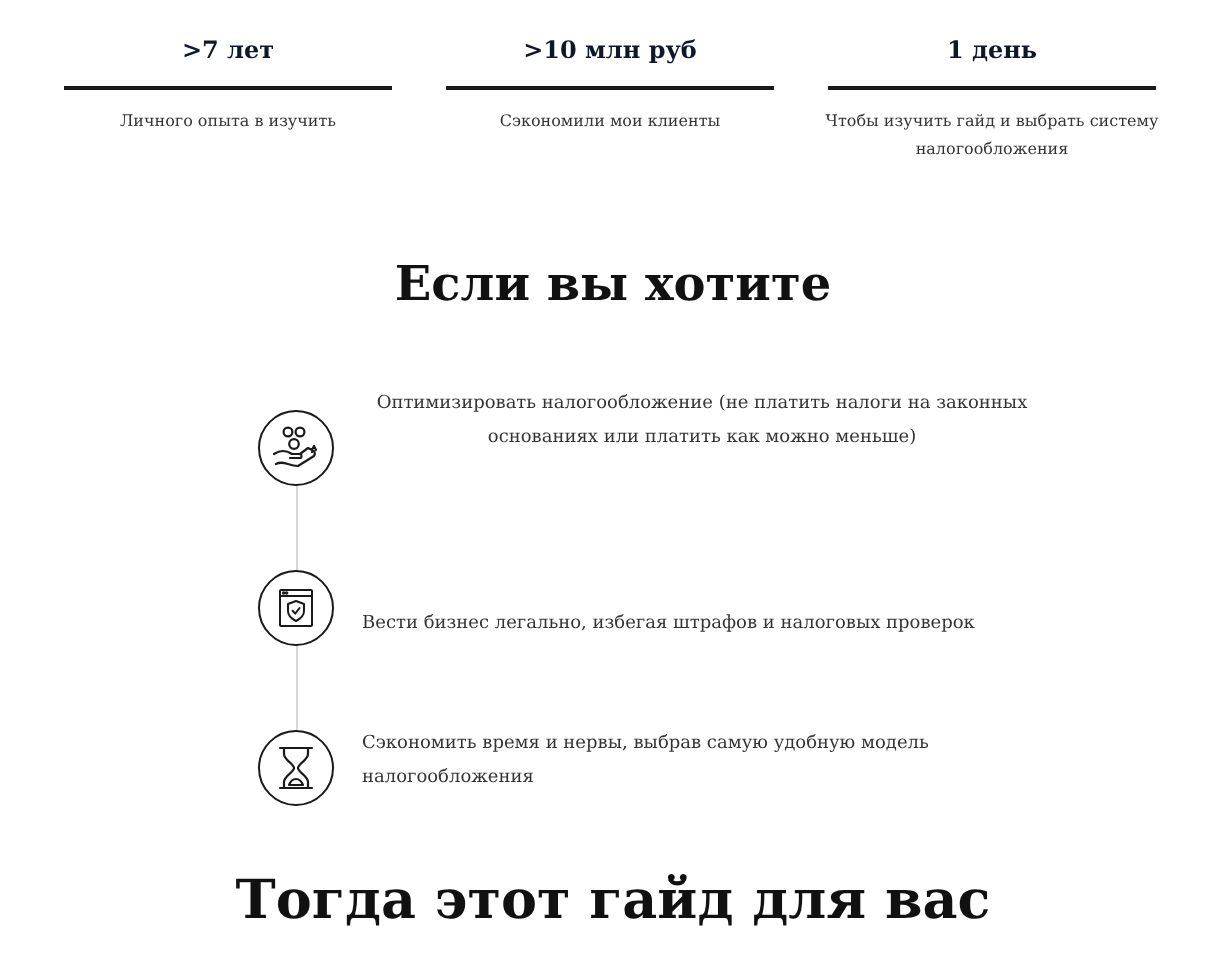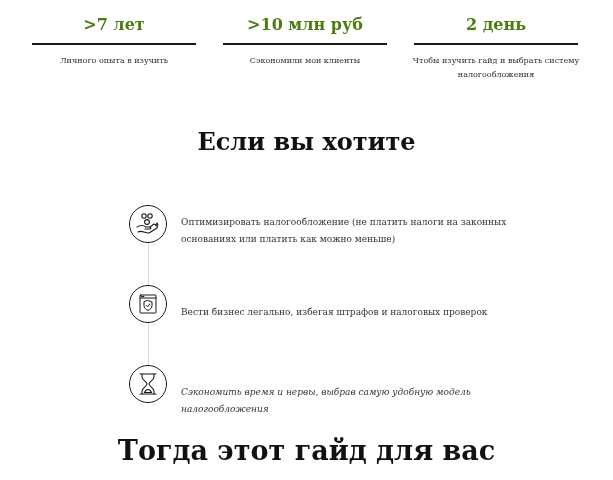--- a/index.html
+++ b/index.html
@@ -1,19 +1,19 @@
 <!DOCTYPE html>
 <html><head>
 <meta charset="utf-8">
 <style>
   html, body { margin: 0; padding: 0; background: #ffffff; }
   body { width: 613px; height: 480px; position: relative; overflow: hidden; color: #111; }
   .stats { position: absolute; left: 0; top: 0; width: 613px; height: 100px; }
   .stat { position: absolute; top: 0; width: 164px; text-align: center; }
-  .stat-value { position: absolute; top: 14px; left: 0; width: 100%; font-family: "DejaVu Serif", serif; font-weight: bold; font-size: 16px; line-height: 22px; color: #4d7c0f; }
+  .stat-value { position: absolute; top: 14px; left: 0; width: 100%; font-family: "DejaVu Serif", serif; font-weight: bold; font-size: 12px; line-height: 22px; color: #0f172a; }
   .stat-line { position: absolute; top: 43px; left: 0; width: 100%; height: 2px; background: #1a1a1a; }
   .stat-caption { position: absolute; top: 54px; left: -8px; width: 180px; font-family: "DejaVu Serif", serif; font-size: 8px; line-height: 14px; color: #333; }
   .section-title { position: absolute; left: 0; width: 613px; text-align: center; font-family: "DejaVu Serif", serif; font-weight: bold; color: #111; }
   .title-top { top: 126px; font-size: 24px; line-height: 32px; }
   .title-bottom { top: 433px; font-size: 27px; line-height: 36px; }
   .connector { position: absolute; left: 148px; top: 243px; width: 1px; height: 122px; background: #d6d6d6; }
   .item { position: absolute; left: 0; width: 613px; }
   .icon-circle { position: absolute; left: 129px; width: 36px; height: 36px; border: 1.5px solid #1a1a1a; border-radius: 50%; background: #fff; }
   .icon-circle svg { position: absolute; left: 0; top: 0; width: 36px; height: 36px; }
   .item-text { position: absolute; left: 181px; width: 340px; font-family: "DejaVu Serif", serif; font-size: 9px; line-height: 17px; color: #333; }
@@ -26,42 +26,42 @@
     <div class="stat-value">&gt;7 лет</div>
     <div class="stat-line"></div>
     <div class="stat-caption">Личного опыта в изучить</div>
   </div>
   <div class="stat" style="left:223px;">
     <div class="stat-value">&gt;10 млн руб</div>
     <div class="stat-line"></div>
     <div class="stat-caption">Сэкономили мои клиенты</div>
   </div>
   <div class="stat" style="left:414px;">
-    <div class="stat-value">2 день</div>
+    <div class="stat-value">1 день</div>
     <div class="stat-line"></div>
     <div class="stat-caption">Чтобы изучить гайд и выбрать систему налогообложения</div>
   </div>
 </div>
 
 <h2 class="section-title title-top" style="margin:0;">Если вы хотите</h2>
 
 <div class="connector"></div>
 
 <div class="item" style="top:0;">
   <div class="icon-circle" style="top:205px;">
     <svg viewBox="0 0 36 36" fill="none" stroke="#1a1a1a" stroke-width="1.1" stroke-linecap="round" stroke-linejoin="round">
       <circle cx="14" cy="10" r="2.2"></circle>
       <circle cx="20" cy="10" r="2.2"></circle>
       <circle cx="17" cy="16" r="2.4"></circle>
       <path d="M7 21 C10 19 13 19 16 21 L20 21 C21 21 21 23 20 23 L15 23"></path>
       <path d="M8 26 C12 24 14 27 19 27 L27 22 C28 20 27 19 26 20"></path>
       <path d="M20 21 L24 18 L26 19 L27 17 L28 19"></path>
     </svg>
   </div>
-  <div class="item-text" style="top:214px;">Оптимизировать налогообложение (не платить налоги на законных основаниях или платить как можно меньше)</div>
+  <div class="item-text" style="top:194px;text-align:center;">Оптимизировать налогообложение (не платить налоги на законных основаниях или платить как можно меньше)</div>
 </div>
 
 <div class="item" style="top:0;">
   <div class="icon-circle" style="top:285px;">
     <svg viewBox="0 0 36 36" fill="none" stroke="#1a1a1a" stroke-width="1" stroke-linecap="round" stroke-linejoin="round">
       <rect x="10" y="9" width="16" height="18" rx="0.5"></rect>
       <line x1="10" y1="12" x2="26" y2="12"></line>
       <circle cx="11.8" cy="10.5" r="0.4"></circle>
       <circle cx="13.3" cy="10.5" r="0.4"></circle>
       <path d="M18 14.5 L22 16 L22 19.5 C22 22 20 23.5 18 24.5 C16 23.5 14 22 14 19.5 L14 16 Z"></path>
@@ -74,16 +74,16 @@
 <div class="item" style="top:0;">
   <div class="icon-circle" style="top:365px;">
     <svg viewBox="0 0 36 36" fill="none" stroke="#1a1a1a" stroke-width="1.1" stroke-linecap="round" stroke-linejoin="round">
       <line x1="10" y1="8" x2="26" y2="8"></line>
       <line x1="10" y1="28" x2="26" y2="28"></line>
       <path d="M12 8 L12 11 C12 14 17 16 17 18 C17 20 12 22 12 25 L12 28"></path>
       <path d="M24 8 L24 11 C24 14 19 16 19 18 C19 20 24 22 24 25 L24 28"></path>
       <path d="M14.5 26.5 C15.5 24 17 23.5 18 23.5 C19 23.5 20.5 24 21.5 26.5 Z"></path>
     </svg>
   </div>
-  <div class="item-text" style="top:384px;font-style:italic;">Сэкономить время и нервы, выбрав самую удобную модель налогообложения</div>
+  <div class="item-text" style="top:364px;">Сэкономить время и нервы, выбрав самую удобную модель налогообложения</div>
 </div>
 
 <h2 class="section-title title-bottom" style="margin:0;">Тогда этот гайд для вас</h2>
 
 </body></html>

